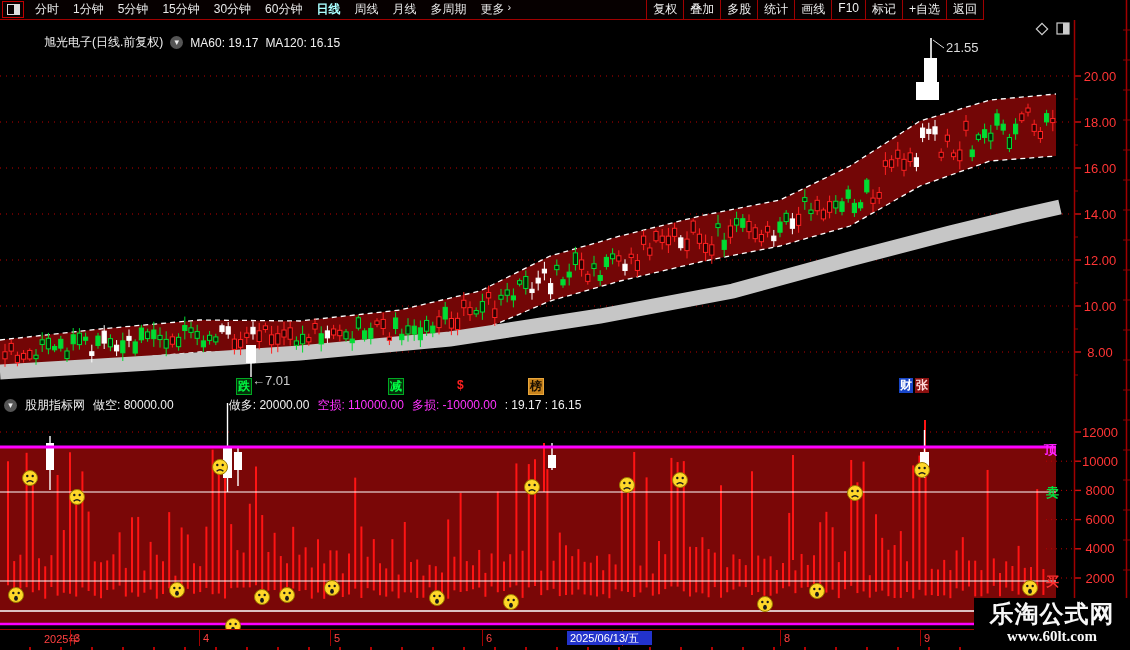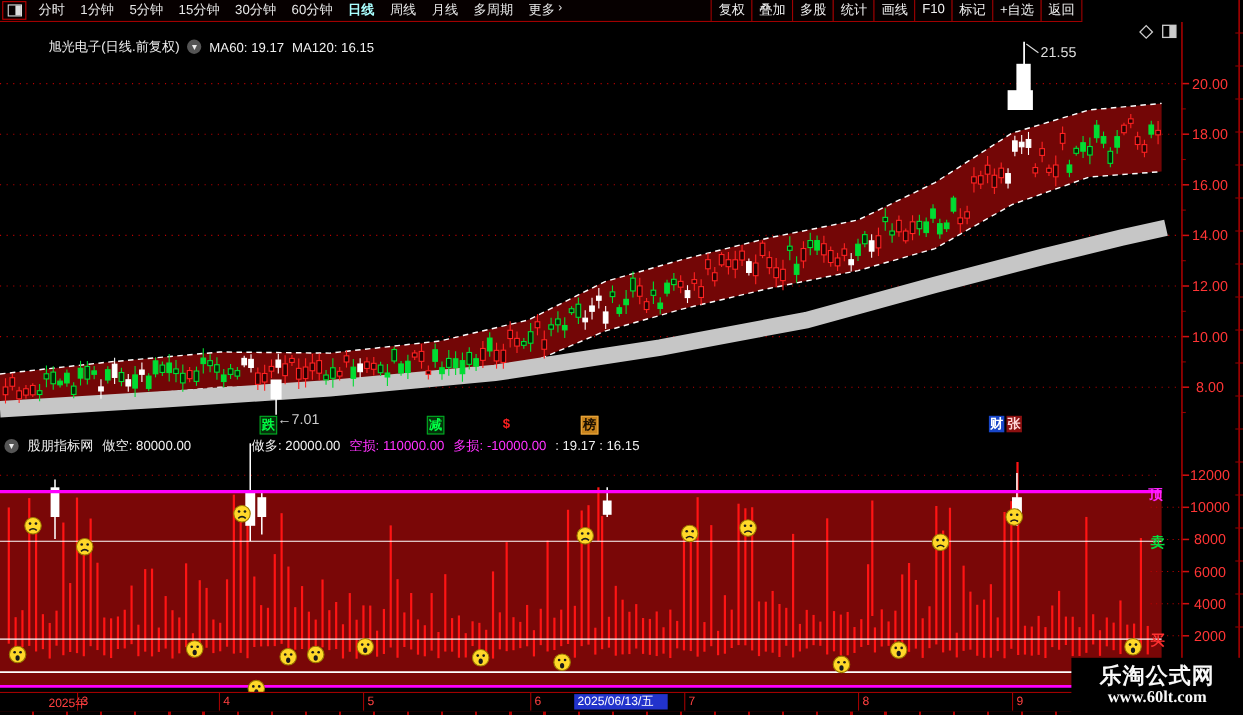--- a/index.html
+++ b/index.html
@@ -44,21 +44,21 @@
   .dx-tick{position:absolute;top:0;width:1px;height:16px;background:#a00000;}
   .dx-label{position:absolute;top:2px;font-size:11px;color:#ff4040;}
   .dx-highlight{position:absolute;top:1px;height:14px;background:#2233cc;color:#fff;
                 font-size:11px;padding:0 3px;line-height:14px;}
   #ruler{left:0;top:647px;width:1130px;height:3px;
          background:repeating-linear-gradient(90deg,#000 0 29px,#b00000 29px 31px);z-index:2;}
   
   #watermark{left:974px;top:598px;width:156px;height:52px;background:#000;z-index:6;
              display:flex;flex-direction:column;align-items:center;justify-content:center;
              color:#f8f8f8;font-family:"Liberation Serif",serif;font-weight:bold;}
-  #wm-title{font-size:20px;letter-spacing:1px;line-height:1.05;}
+  #wm-title{font-size:24px;letter-spacing:1px;line-height:1.05;font-family:Liberation Mono, monospace;}
   #wm-url{font-size:15px;}
   svg{position:absolute;left:0;top:0;z-index:1;}
 </style>
 </head>
 <body>
 
 <div id="toolbar" class="abs">
   <div id="tb-icon">
       <div class="gl"></div>
     </div>
@@ -1203,20 +1203,20 @@
     <div class="dx-tick" style="left: 780px;"></div>
     <div class="dx-tick" style="left: 920px;"></div>
     <div class="dx-label" style="left: 6px; margin-left: 38px;">2025年</div>
     <div class="dx-label" style="left: 74px;">3</div>
     <div class="dx-label" style="left: 203px;">4</div>
     <div class="dx-label" style="left: 334px;">5</div>
     <div class="dx-label" style="left: 486px;">6</div>
     <div class="dx-label" style="left: 626px;">7</div>
     <div class="dx-label" style="left: 784px;">8</div>
     <div class="dx-label" style="left: 924px;">9</div>
-    <div class="dx-highlight" style="left: 522px; width: 79px;">2025/06/13/五</div>
+    <div class="dx-highlight" style="left: 567px; width: 79px;">2025/06/13/五</div>
   </div>
 <div id="ruler" class="abs"></div>
 
 <div id="watermark" class="abs">
   <div id="wm-title">乐淘公式网</div>
   <div id="wm-url">www.60lt.com</div>
 </div>
 
 </body></html>

